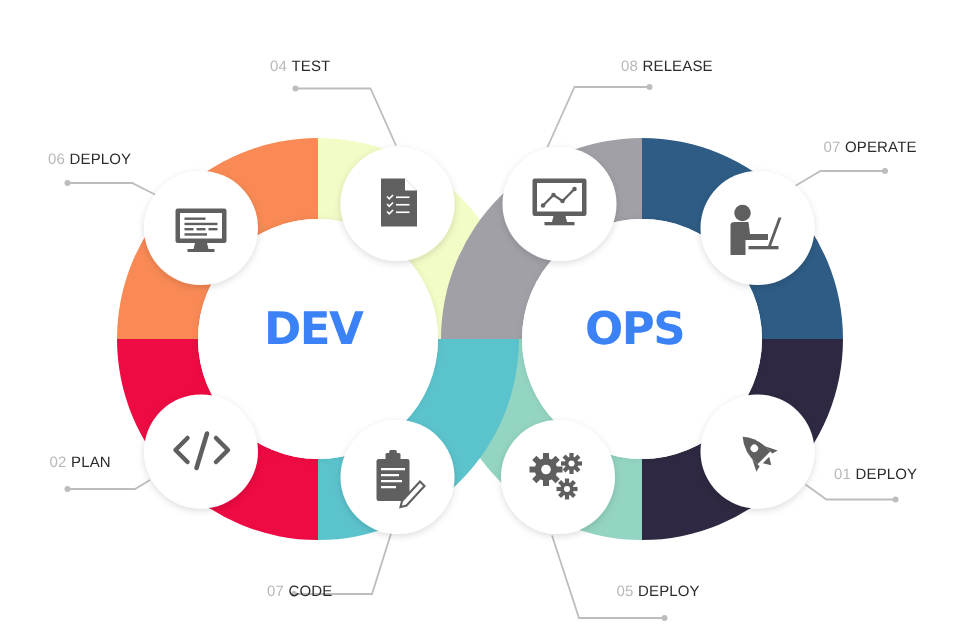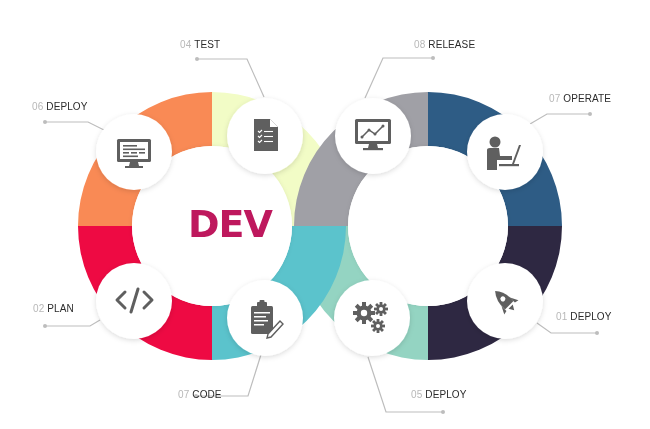--- a/index.html
+++ b/index.html
@@ -3,21 +3,21 @@
 <meta charset="utf-8">
 <style>
   html, body { margin: 0; padding: 0; background: #ffffff; }
   body { width: 650px; height: 429px; position: relative; overflow: hidden;
          font-family: "Liberation Sans", "DejaVu Sans", sans-serif; }
   #stage { position: absolute; left: 0; top: 0; width: 650px; height: 429px; }
   .label { position: absolute; font-size: 10px; letter-spacing: 0.1px; white-space: nowrap; color: #333; }
   .label .num { color: #b8b8b8; margin-right: 3px; }
   .label .name { color: #2b2b2b; font-weight: normal; }
   .hub-text { position: absolute; font-family: "DejaVu Sans", sans-serif; font-weight: bold;
-              font-size: 38px; color: #be185d; letter-spacing: -1px; margin-left: 12px; }
+              font-size: 30px; color: #3b82f6; letter-spacing: -1px; }
 </style>
 </head>
 <body>
 
 <div id="stage">
   <svg width="650" height="429" viewBox="0 0 650 429" xmlns="http://www.w3.org/2000/svg">
     <defs>
       <filter id="shadow" x="-30%" y="-30%" width="160%" height="160%">
         <feDropShadow dx="0" dy="1.5" stdDeviation="2.5" flood-color="#000" flood-opacity="0.14"></feDropShadow>
       </filter>
@@ -199,20 +199,21 @@
         <circle cx="0" cy="-3" r="2.5" fill="#ffffff"></circle>
         <path d="M-6,1 L-10,9 L-6,8 Z" fill="#5f5f5f"></path>
         <path d="M6,1 L10,9 L6,8 Z" fill="#5f5f5f"></path>
         <path d="M-3,8 L0,13 L3,8 Z" fill="#5f5f5f"></path>
       </g>
     </g>
   </svg>
 
   
   <div class="hub-text" style="left:176px; top:202px;">DEV</div>
+  <div class="hub-text" style="left:390px; top:202px;">OPS</div>
 
   
   <div class="label" style="left:180px; top:39px;">
     <span class="num">04</span><span class="name">TEST</span>
   </div>
   <div class="label" style="left:32px; top:101px;">
     <span class="num">06</span><span class="name">DEPLOY</span>
   </div>
   <div class="label" style="left:33px; top:303px;">
     <span class="num">02</span><span class="name">PLAN</span>

